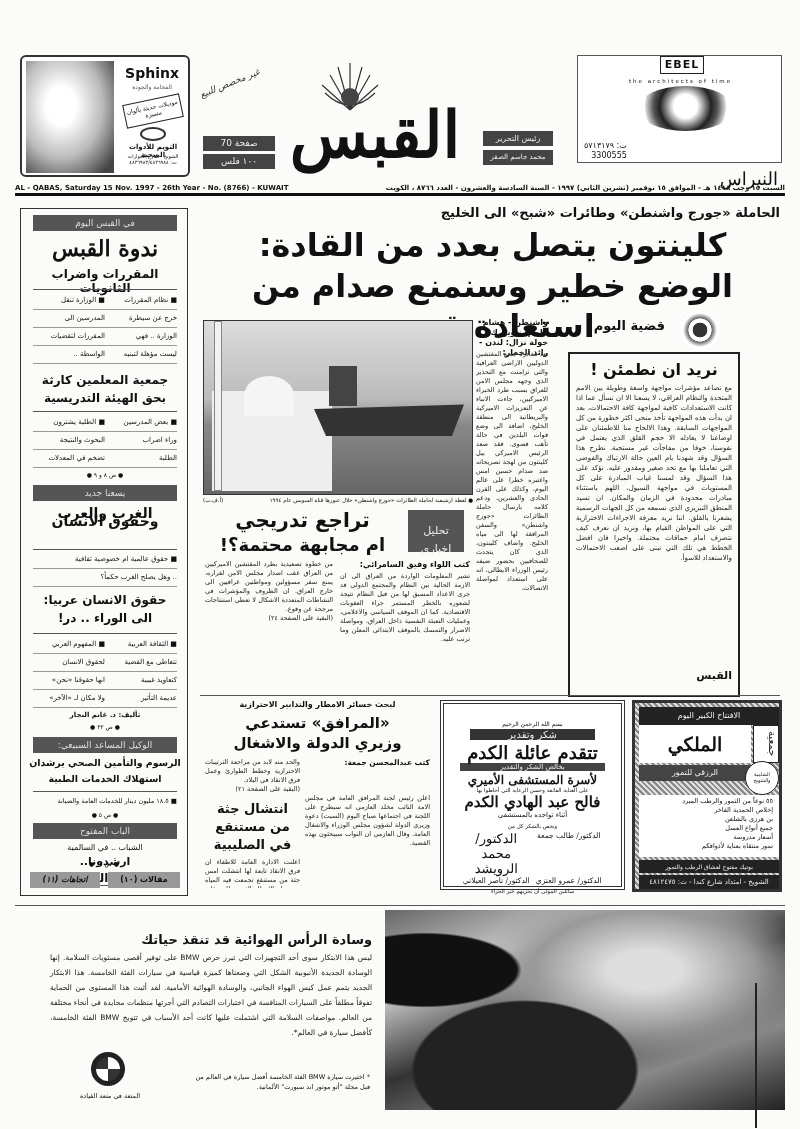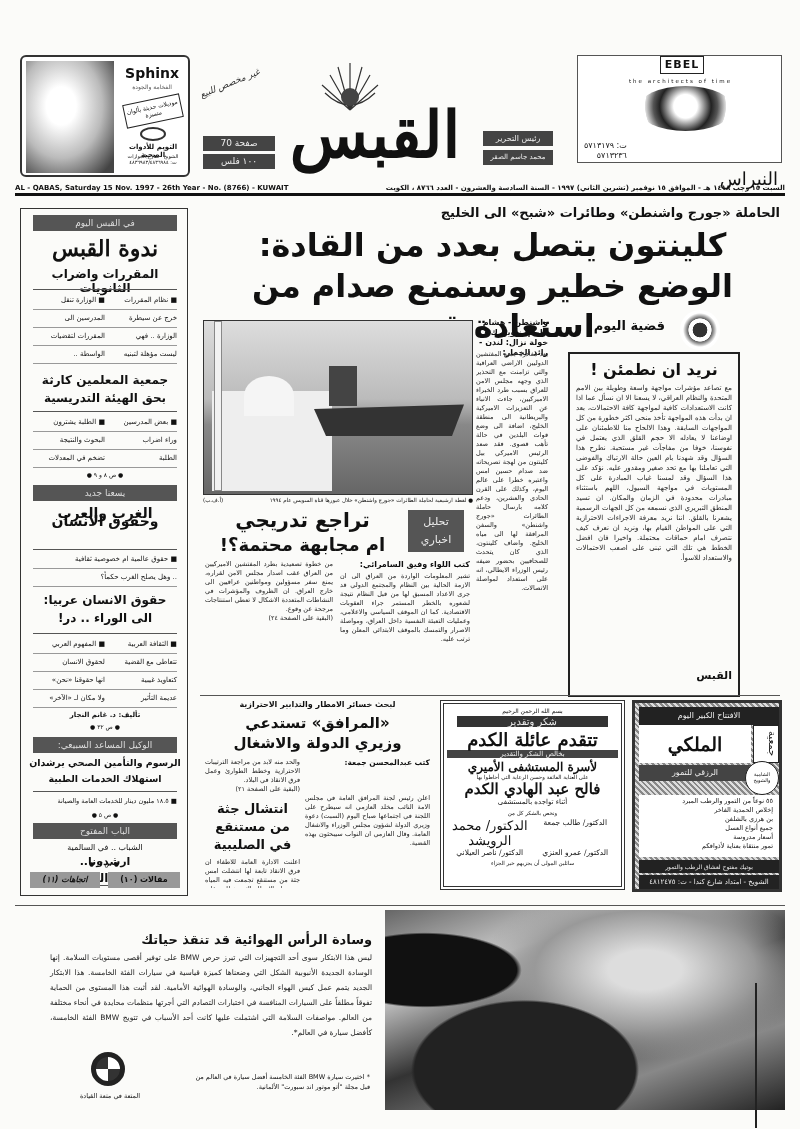--- a/index.html
+++ b/index.html
@@ -70,39 +70,39 @@
   #story-col { left: 476px; top: 350px; width: 72px; height: 310px; }
 
   
   #editorial-label { left: 585px; top: 318px; width: 80px; font-size: 13px; font-weight: bold; direction: rtl; }
   #editorial-emblem { left: 680px; top: 310px; width: 40px; height: 40px; border-radius: 50%; background: radial-gradient(circle, #333 25%, #fff 27%, #fff 40%, #666 42%, #fff 60%); }
   #editorial-box { left: 568px; top: 352px; width: 172px; height: 345px; border: 2px solid #222; padding: 6px; }
   #editorial-title { font-size: 16px; font-weight: bold; direction: rtl; text-align: center; margin-bottom: 4px; }
   #editorial-sign { font-size: 11px; font-weight: bold; direction: rtl; margin-top: 6px; }
 
   
-  #analysis-badge { left: 408px; top: 510px; width: 56px; height: 42px; background: #555; color: #eee; font-size: 11px; text-align: center; line-height: 18px; padding-top: 3px; direction: rtl; }
+  #analysis-badge { left: 408px; top: 510px; width: 56px; height: 42px; background: #555; color: #eee; font-size: 11px; text-align: center; line-height: 18px; padding-top: 12px; direction: rtl; }
   #analysis-title-1 { left: 205px; top: 508px; width: 195px; font-size: 20px; font-weight: bold; direction: rtl; text-align: center; }
   #analysis-title-2 { left: 205px; top: 534px; width: 195px; font-size: 18px; font-weight: bold; direction: rtl; text-align: center; }
   #analysis-byline { left: 340px; top: 560px; width: 130px; font-size: 8px; font-weight: bold; direction: rtl; }
   #analysis-col-r { left: 340px; top: 572px; width: 130px; height: 120px; }
   #analysis-col-l { left: 205px; top: 560px; width: 128px; height: 130px; }
 
   
   #fac-kicker { left: 205px; top: 700px; width: 225px; font-size: 8px; font-weight: bold; direction: rtl; text-align: center; }
   #fac-title-1 { left: 205px; top: 714px; width: 225px; font-size: 15px; font-weight: bold; direction: rtl; text-align: center; }
   #fac-title-2 { left: 205px; top: 734px; width: 225px; font-size: 15px; font-weight: bold; direction: rtl; text-align: center; }
   #fac-byline { left: 305px; top: 758px; width: 125px; font-size: 7.5px; font-weight: bold; direction: rtl; }
   #fac-col-r { left: 305px; top: 770px; width: 125px; height: 115px; margin-top: 24px; }
   #fac-col-l { left: 205px; top: 758px; width: 95px; height: 40px; }
   #corpse-title { left: 205px; top: 800px; width: 95px; font-size: 13px; font-weight: bold; direction: rtl; text-align: center; line-height: 18px; }
   #corpse-col { left: 205px; top: 858px; width: 95px; height: 30px; }
 
   
-  #thanks-ad { left: 440px; top: 700px; width: 185px; height: 190px; border: 4px double #333; background: #fff; padding: 3px; }
+  #thanks-ad { left: 440px; top: 700px; width: 185px; height: 190px; border: 4px double #333; background: #fff; padding: 16px; }
   .ta-line { direction: rtl; text-align: center; font-family: "DejaVu Serif", serif; }
 
   
   #dates-ad { left: 632px; top: 700px; width: 150px; height: 192px; border: 3px solid #333; background: repeating-linear-gradient(45deg, #888 0 2px, #ddd 2px 4px); }
   #dates-top { left: 4px; top: 4px; width: 140px; height: 18px; background: #222; color: #eee; font-size: 8px; text-align: center; direction: rtl; line-height: 18px; }
   #dates-brand { left: 4px; top: 22px; width: 112px; height: 38px; background: #fff; font-size: 19px; font-weight: bold; direction: rtl; text-align: center; line-height: 38px; font-family: "DejaVu Serif", serif; }
   #dates-tab { left: 118px; top: 22px; width: 26px; height: 38px; background: #fff; border: 1px solid #222; font-size: 10px; text-align: center; writing-mode: vertical-rl; }
   #dates-sub { left: 4px; top: 62px; width: 112px; height: 16px; background: #444; color: #eee; font-size: 8px; direction: rtl; text-align: center; line-height: 16px; }
   #dates-badge { left: 110px; top: 58px; width: 34px; height: 34px; border-radius: 50%; background: #fff; border: 1px solid #222; font-size: 5px; text-align: center; padding-top: 9px; direction: rtl; }
   #dates-list { left: 4px; top: 92px; width: 140px; height: 62px; background: #fff; padding: 2px 6px; }
@@ -159,21 +159,21 @@
 
 <div class="abs dark-bar" id="editor-box-1">رئيس التحرير</div>
 <div class="abs dark-bar" id="editor-box-2">محمد جاسم الصقر</div>
 
 <div class="abs" id="ebel-ad">
   <div class="abs" id="ebel-logo">EBEL</div>
   <div class="abs" id="ebel-tagline">the architects of time</div>
   <div class="abs" id="ebel-watch"></div>
   <div class="abs" id="ebel-phone">
     <div>ت: ٥٧١٣١٧٩</div>
-    <div>٥٧١٣٢٣٦</div>
+    <div>3300555</div>
   </div>
   <div class="abs" id="ebel-dealer">النبراس</div>
 </div>
 
 <div class="abs" id="dateline">
   <div class="abs" id="dateline-en">AL - QABAS, Saturday 15 Nov. 1997 - 26th Year - No. (8766) - KUWAIT</div>
   <div class="abs" id="dateline-ar">السبت ١٥ رجب ١٤١٨ هـ - الموافق ١٥ نوفمبر (تشرين الثاني) ١٩٩٧ - السنة السادسة والعشرون - العدد ٨٧٦٦ ، الكويت</div>
 </div>
 
 <div class="abs" id="left-col">

